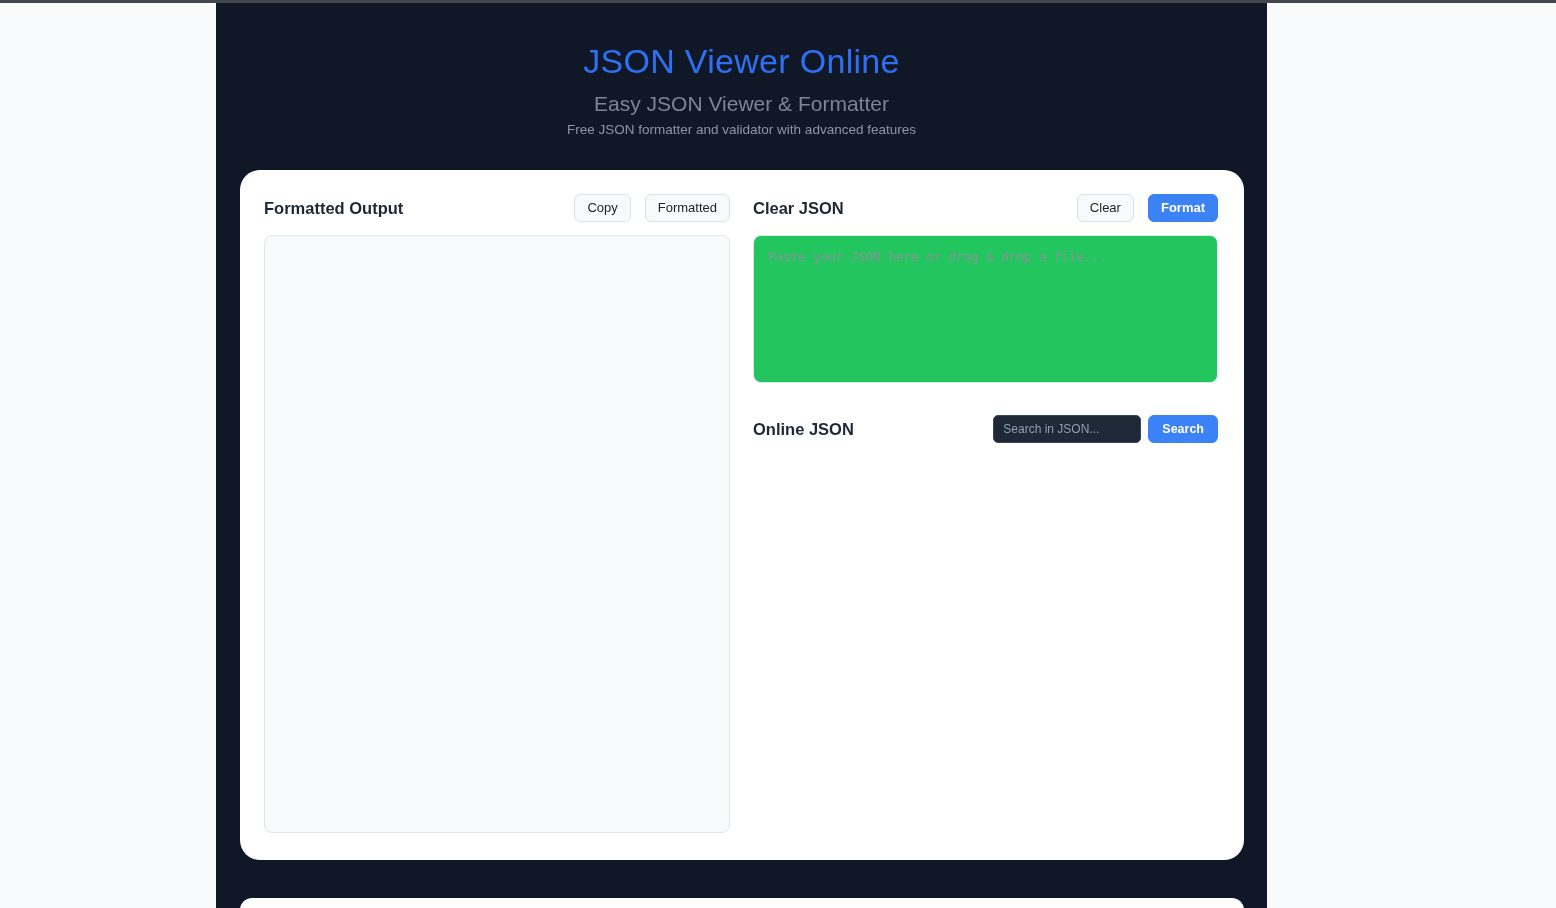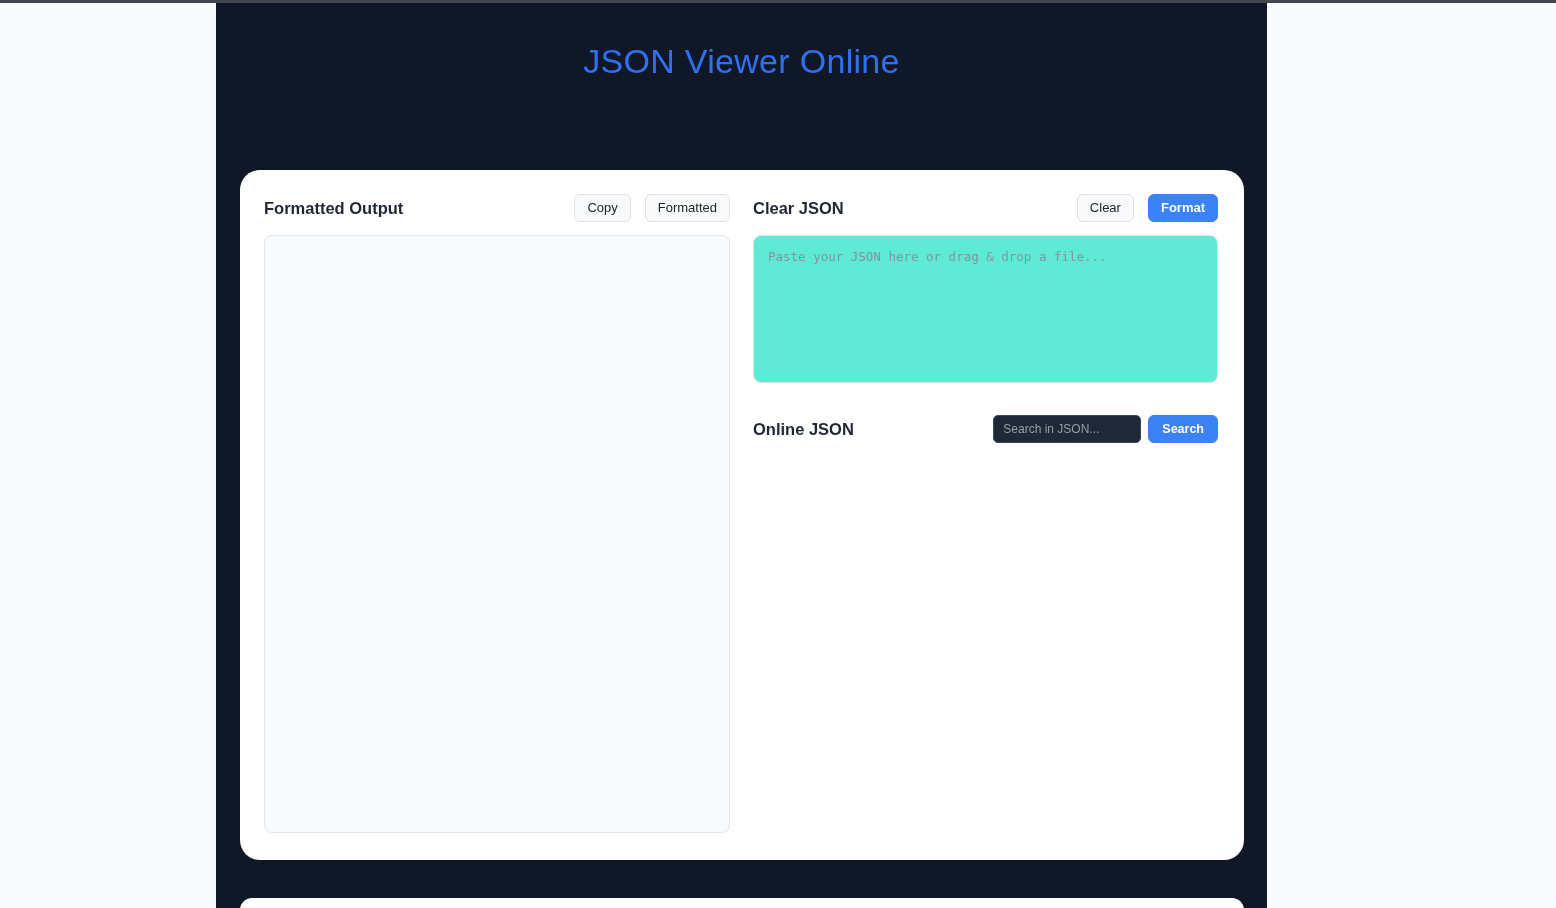--- a/index.html
+++ b/index.html
@@ -60,21 +60,21 @@
   .output-box {
     margin-top: 13px; height: 598px;
     background: #f8fafc; border: 1px solid #e0e6ed;
     border-radius: 8px;
     font-family: "DejaVu Sans Mono", monospace;
     font-size: 12.5px; color: #374151; padding: 12px 14px;
     overflow: auto;
   }
   .input-area {
     margin-top: 13px; display: block; width: 465px; height: 148px;
-    background: #5eead4; border: 1px solid #e0e6ed;
+    background: #22c55e; border: 1px solid #e0e6ed;
     border-radius: 8px; padding: 13px 14px;
     font-family: "DejaVu Sans Mono", monospace;
     font-size: 12.5px; color: #374151;
     resize: none; outline: none;
   }
   .input-area::placeholder { color: #8a929c; }
   .search-row {
     margin-top: 32px; display: flex;
     justify-content: space-between; align-items: center;
   }
@@ -96,20 +96,22 @@
 </style>
 </head>
 <body>
 
 <div class="top-strip"></div>
 
 <div class="dark-col">
 
   <div class="hero">
     <div class="hero-title">JSON Viewer Online</div>
+    <div class="hero-subtitle">Easy JSON Viewer &amp; Formatter</div>
+    <div class="hero-tagline">Free JSON formatter and validator with advanced features</div>
   </div>
 
   <div class="main-card">
 
     <div class="col-left">
       <div class="panel-head">
         <div class="panel-title">Formatted Output</div>
         <div class="btn-group">
           <button class="btn">Copy</button>
           <button class="btn">Formatted</button>

